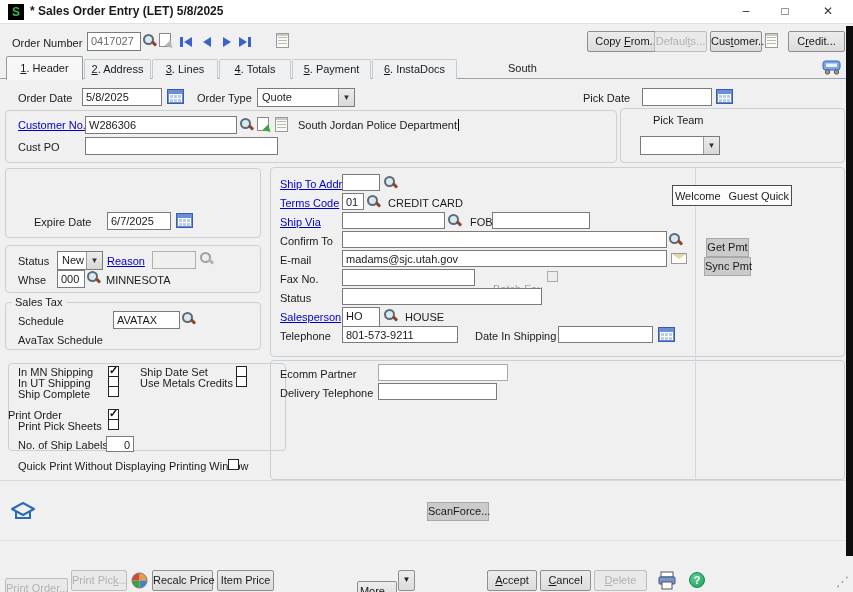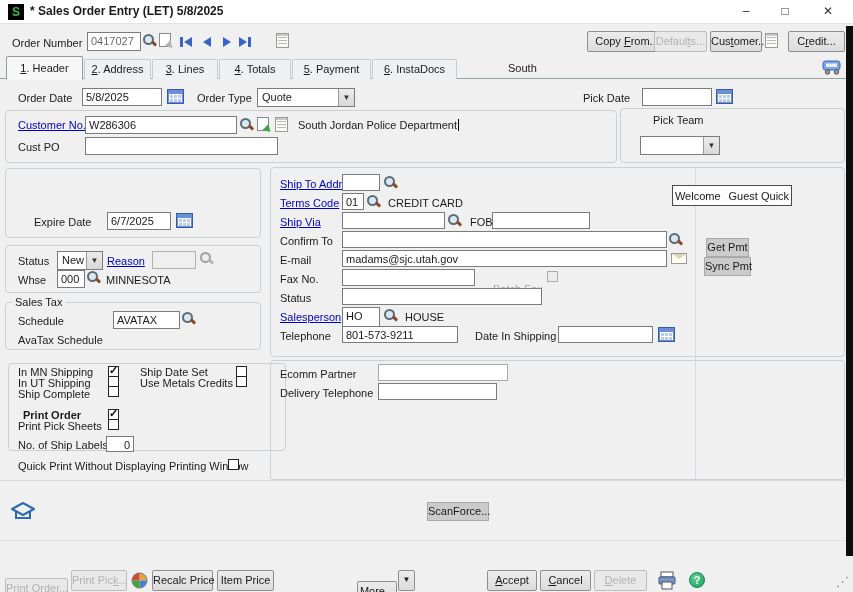--- a/index.html
+++ b/index.html
@@ -180,21 +180,21 @@
   <div class="lbl" style="left:18px;top:366px;">In MN Shipping</div>
   <div class="chk checked" style="left:108px;top:366px;"></div>
   <div class="lbl" style="left:18px;top:377px;">In UT Shipping</div>
   <div class="chk" style="left:108px;top:376px;"></div>
   <div class="lbl" style="left:18px;top:388px;">Ship Complete</div>
   <div class="chk" style="left:108px;top:386px;"></div>
   <div class="lbl" style="left:140px;top:366px;">Ship Date Set</div>
   <div class="chk" style="left:236px;top:366px;"></div>
   <div class="lbl" style="left:140px;top:377px;">Use Metals Credits</div>
   <div class="chk" style="left:236px;top:376px;"></div>
-  <div class="lbl" style="left:23px;top:409px;font-weight:bold;">Print Order</div>
+  <div class="lbl" style="left:8px;top:409px;">Print Order</div>
   <div class="chk checked" style="left:108px;top:409px;"></div>
   <div class="lbl" style="left:18px;top:420px;">Print Pick Sheets</div>
   <div class="chk" style="left:108px;top:419px;"></div>
   <div class="lbl" style="left:18px;top:439px;">No. of Ship Labels</div>
   <div class="fld num" style="left:106px;top:436px;width:28px;height:16px;">0</div>
   <div class="lbl" style="left:18px;top:460px;">Quick Print Without Displaying Printing Window</div>
   <div class="chk" style="left:228px;top:459px;"></div>
 
   <div class="gbox" style="left:270px;top:167px;width:575px;height:190px;"></div>
   <div class="gbox" style="left:270px;top:360px;width:575px;height:120px;"></div>

